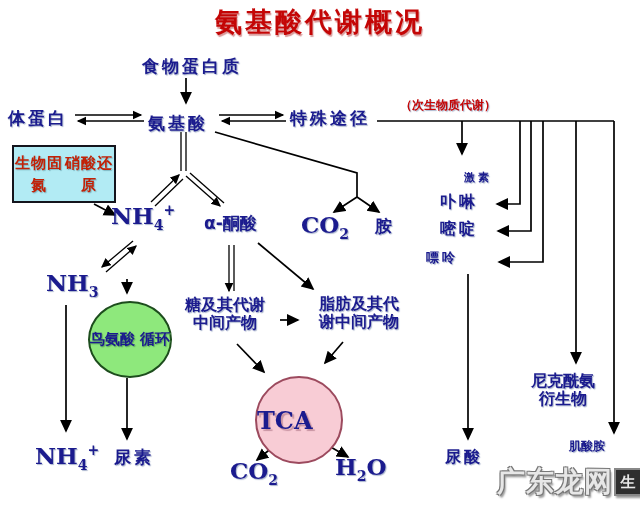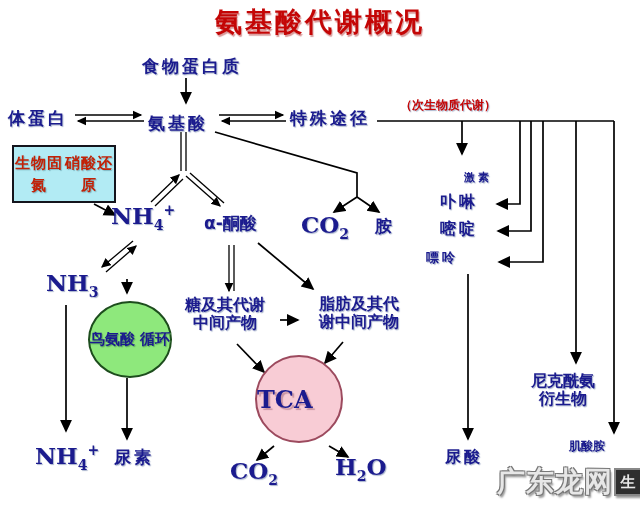--- a/index.html
+++ b/index.html
@@ -20,21 +20,21 @@
   .shape{position:absolute;display:flex;flex-direction:row;align-items:center;
          justify-content:space-between;text-align:center;}
   #nitrogen-box{left:12px;top:145px;width:100px;height:54px;background:#b2ebf4;
                 border:2px solid #14141c;}
   #nitrogen-box .bx{color:#c22106;font-weight:bold;font-size:15px;letter-spacing:1px;
                     text-shadow:1px 1px 1px #7fb8c4;line-height:1.5;}
   #ornithine-ellipse{left:88px;top:301px;width:80px;height:73px;border-radius:50%;
                      background:#8ee87c;border:2px solid #1d4d1d;}
   #ornithine-ellipse .el{color:#1b1b8e;font-weight:bold;font-size:15px;line-height:1.5;
                          text-shadow:1px 1px 1px #5faa5f;}
-  #tca-circle{left:255px;top:355px;width:84px;height:84px;border-radius:50%;
+  #tca-circle{left:255px;top:376px;width:84px;height:84px;border-radius:50%;
               background:#f8ccd5;border:2px solid #9c4a5e;}
   #tca-circle .tca{font-family:"DejaVu Serif","Liberation Serif",serif;font-weight:bold;
                    font-size:24px;color:#1b1b8e;text-shadow:2px 2px 1px #c793a1;}
   #connectors{position:absolute;left:0;top:0;width:640px;height:512px;pointer-events:none;}
   #watermark{position:absolute;left:497px;top:463px;display:flex;align-items:center;
              font-weight:bold;}
   #watermark .wm-text{font-size:28px;color:#e7e7e7;letter-spacing:1px;
       text-shadow:-1px -1px 0 #777,1px -1px 0 #777,-1px 1px 0 #777,1px 1px 0 #777,2px 3px 2px #999;}
   #watermark .wm-badge{width:24px;height:24px;background:#2e2e2e;color:#e8e8e8;font-size:15px;
       display:flex;align-items:center;justify-content:center;border:2px solid #888;

